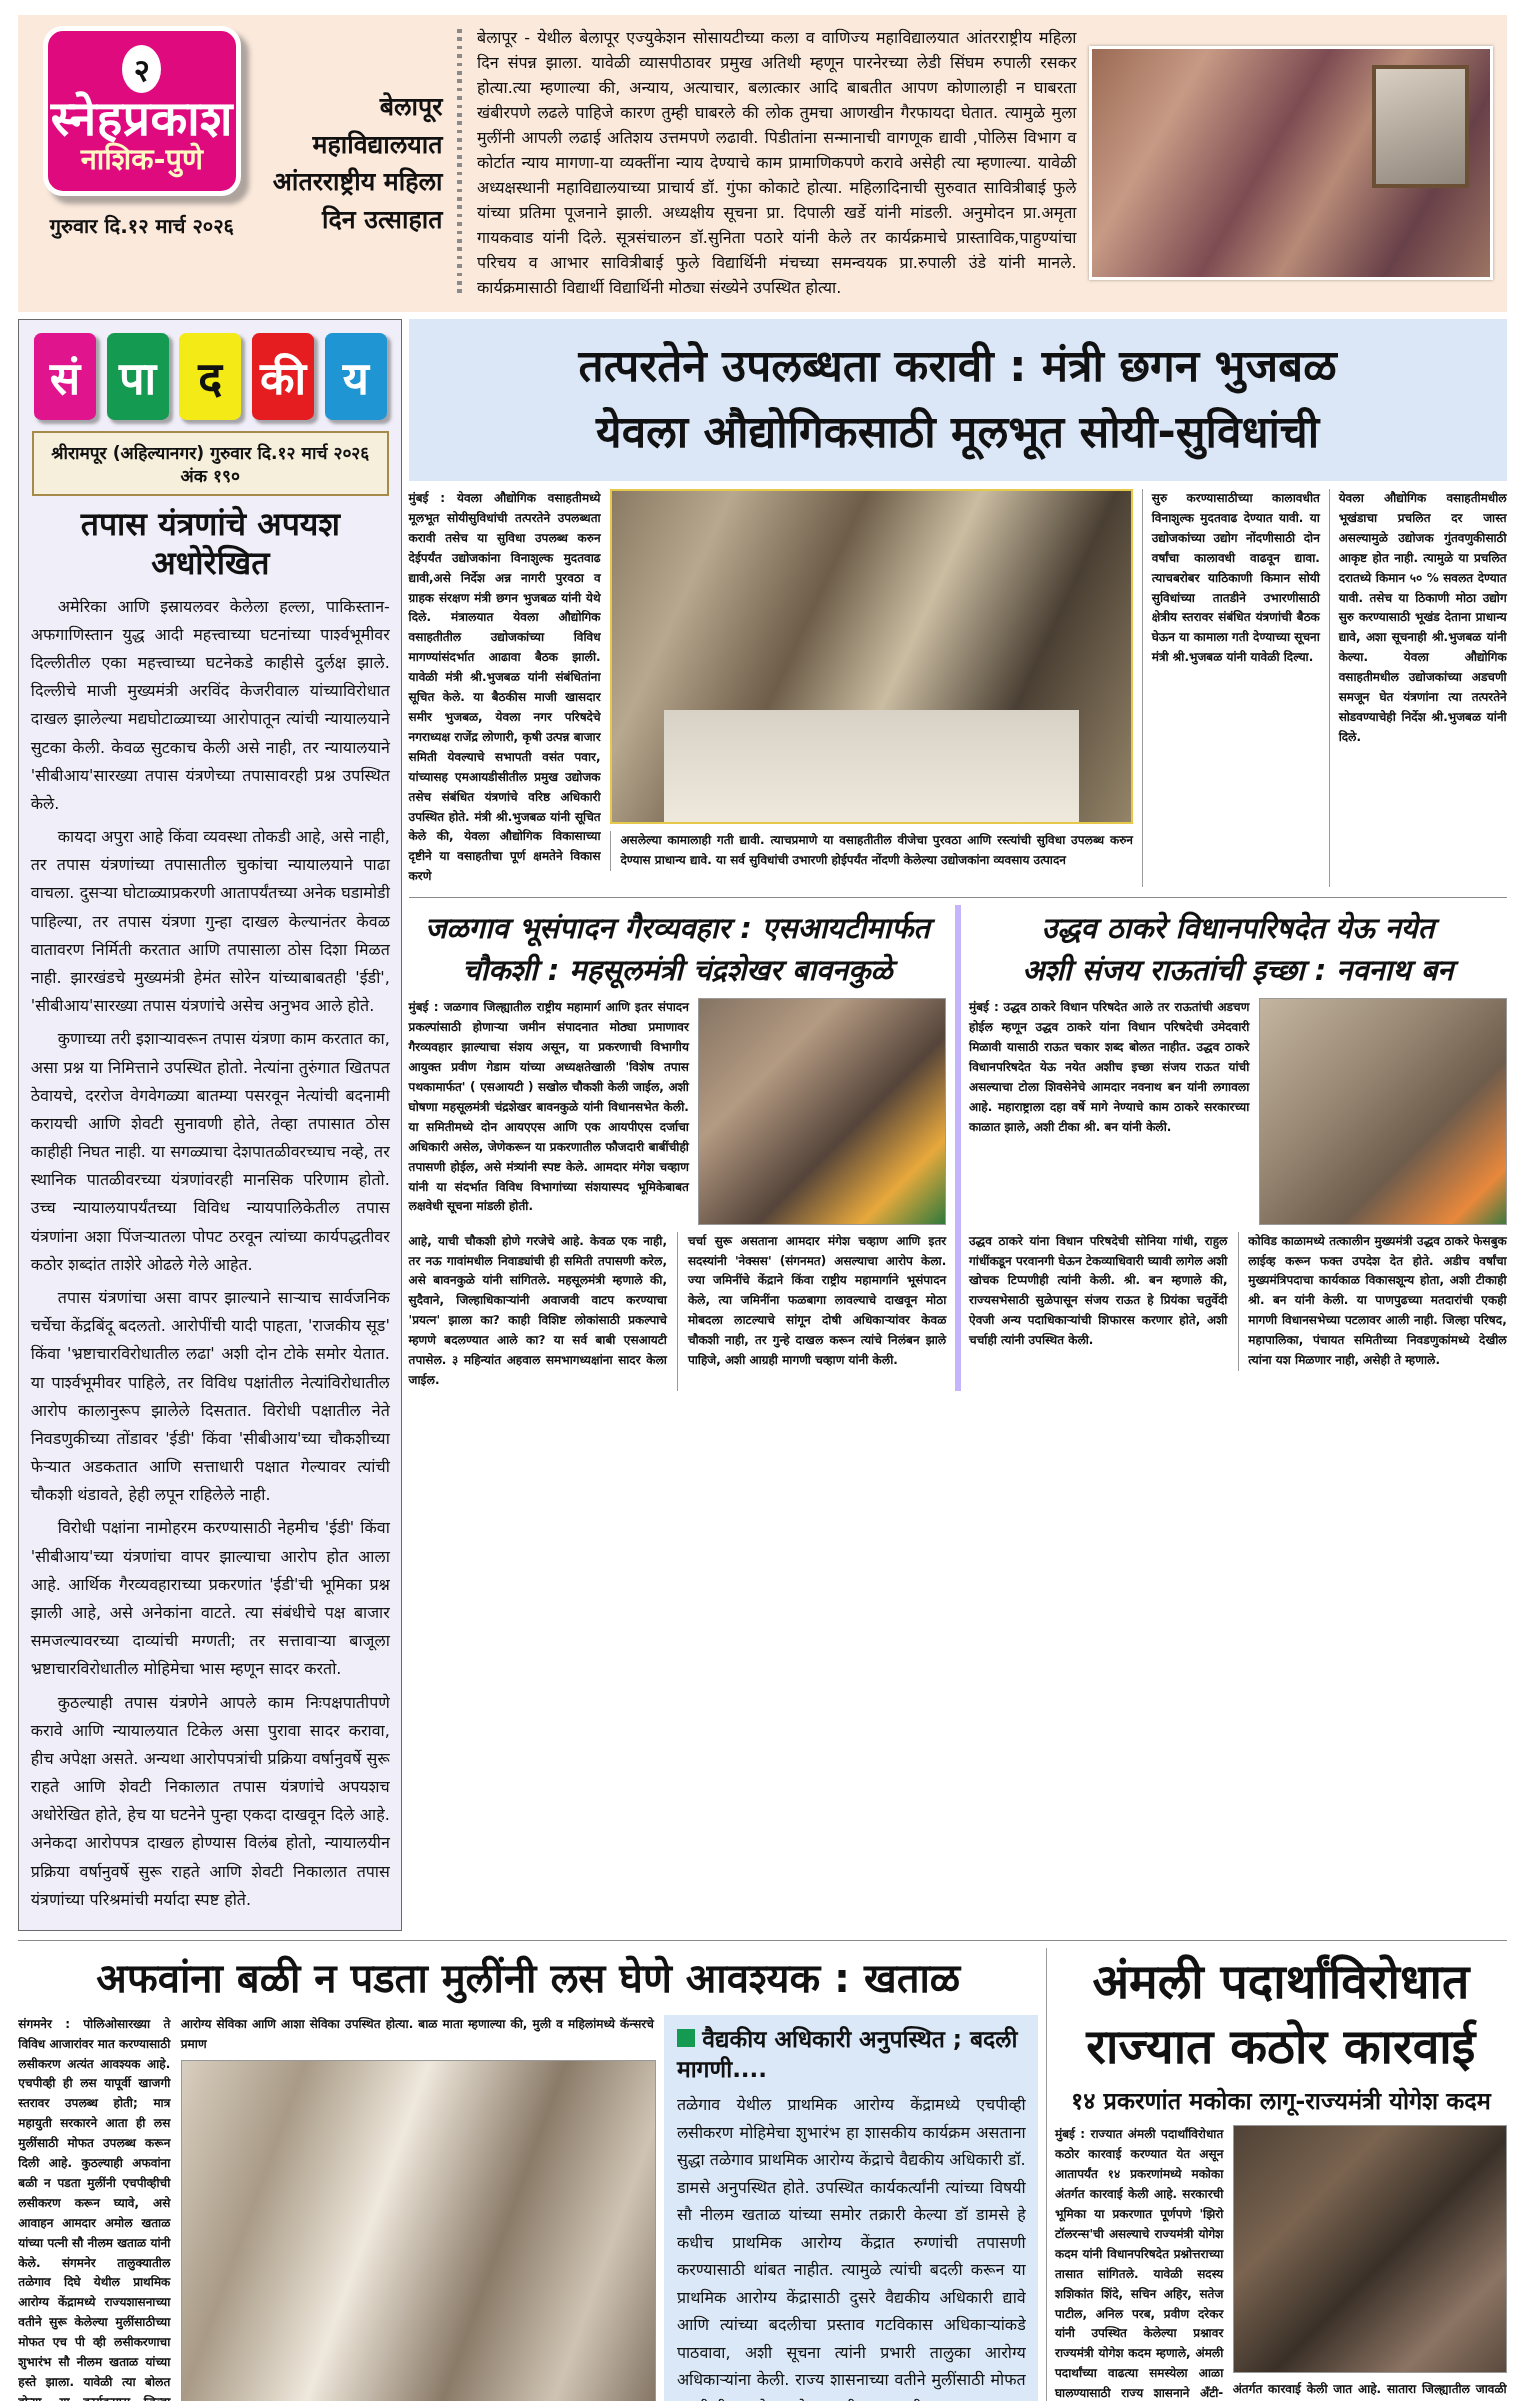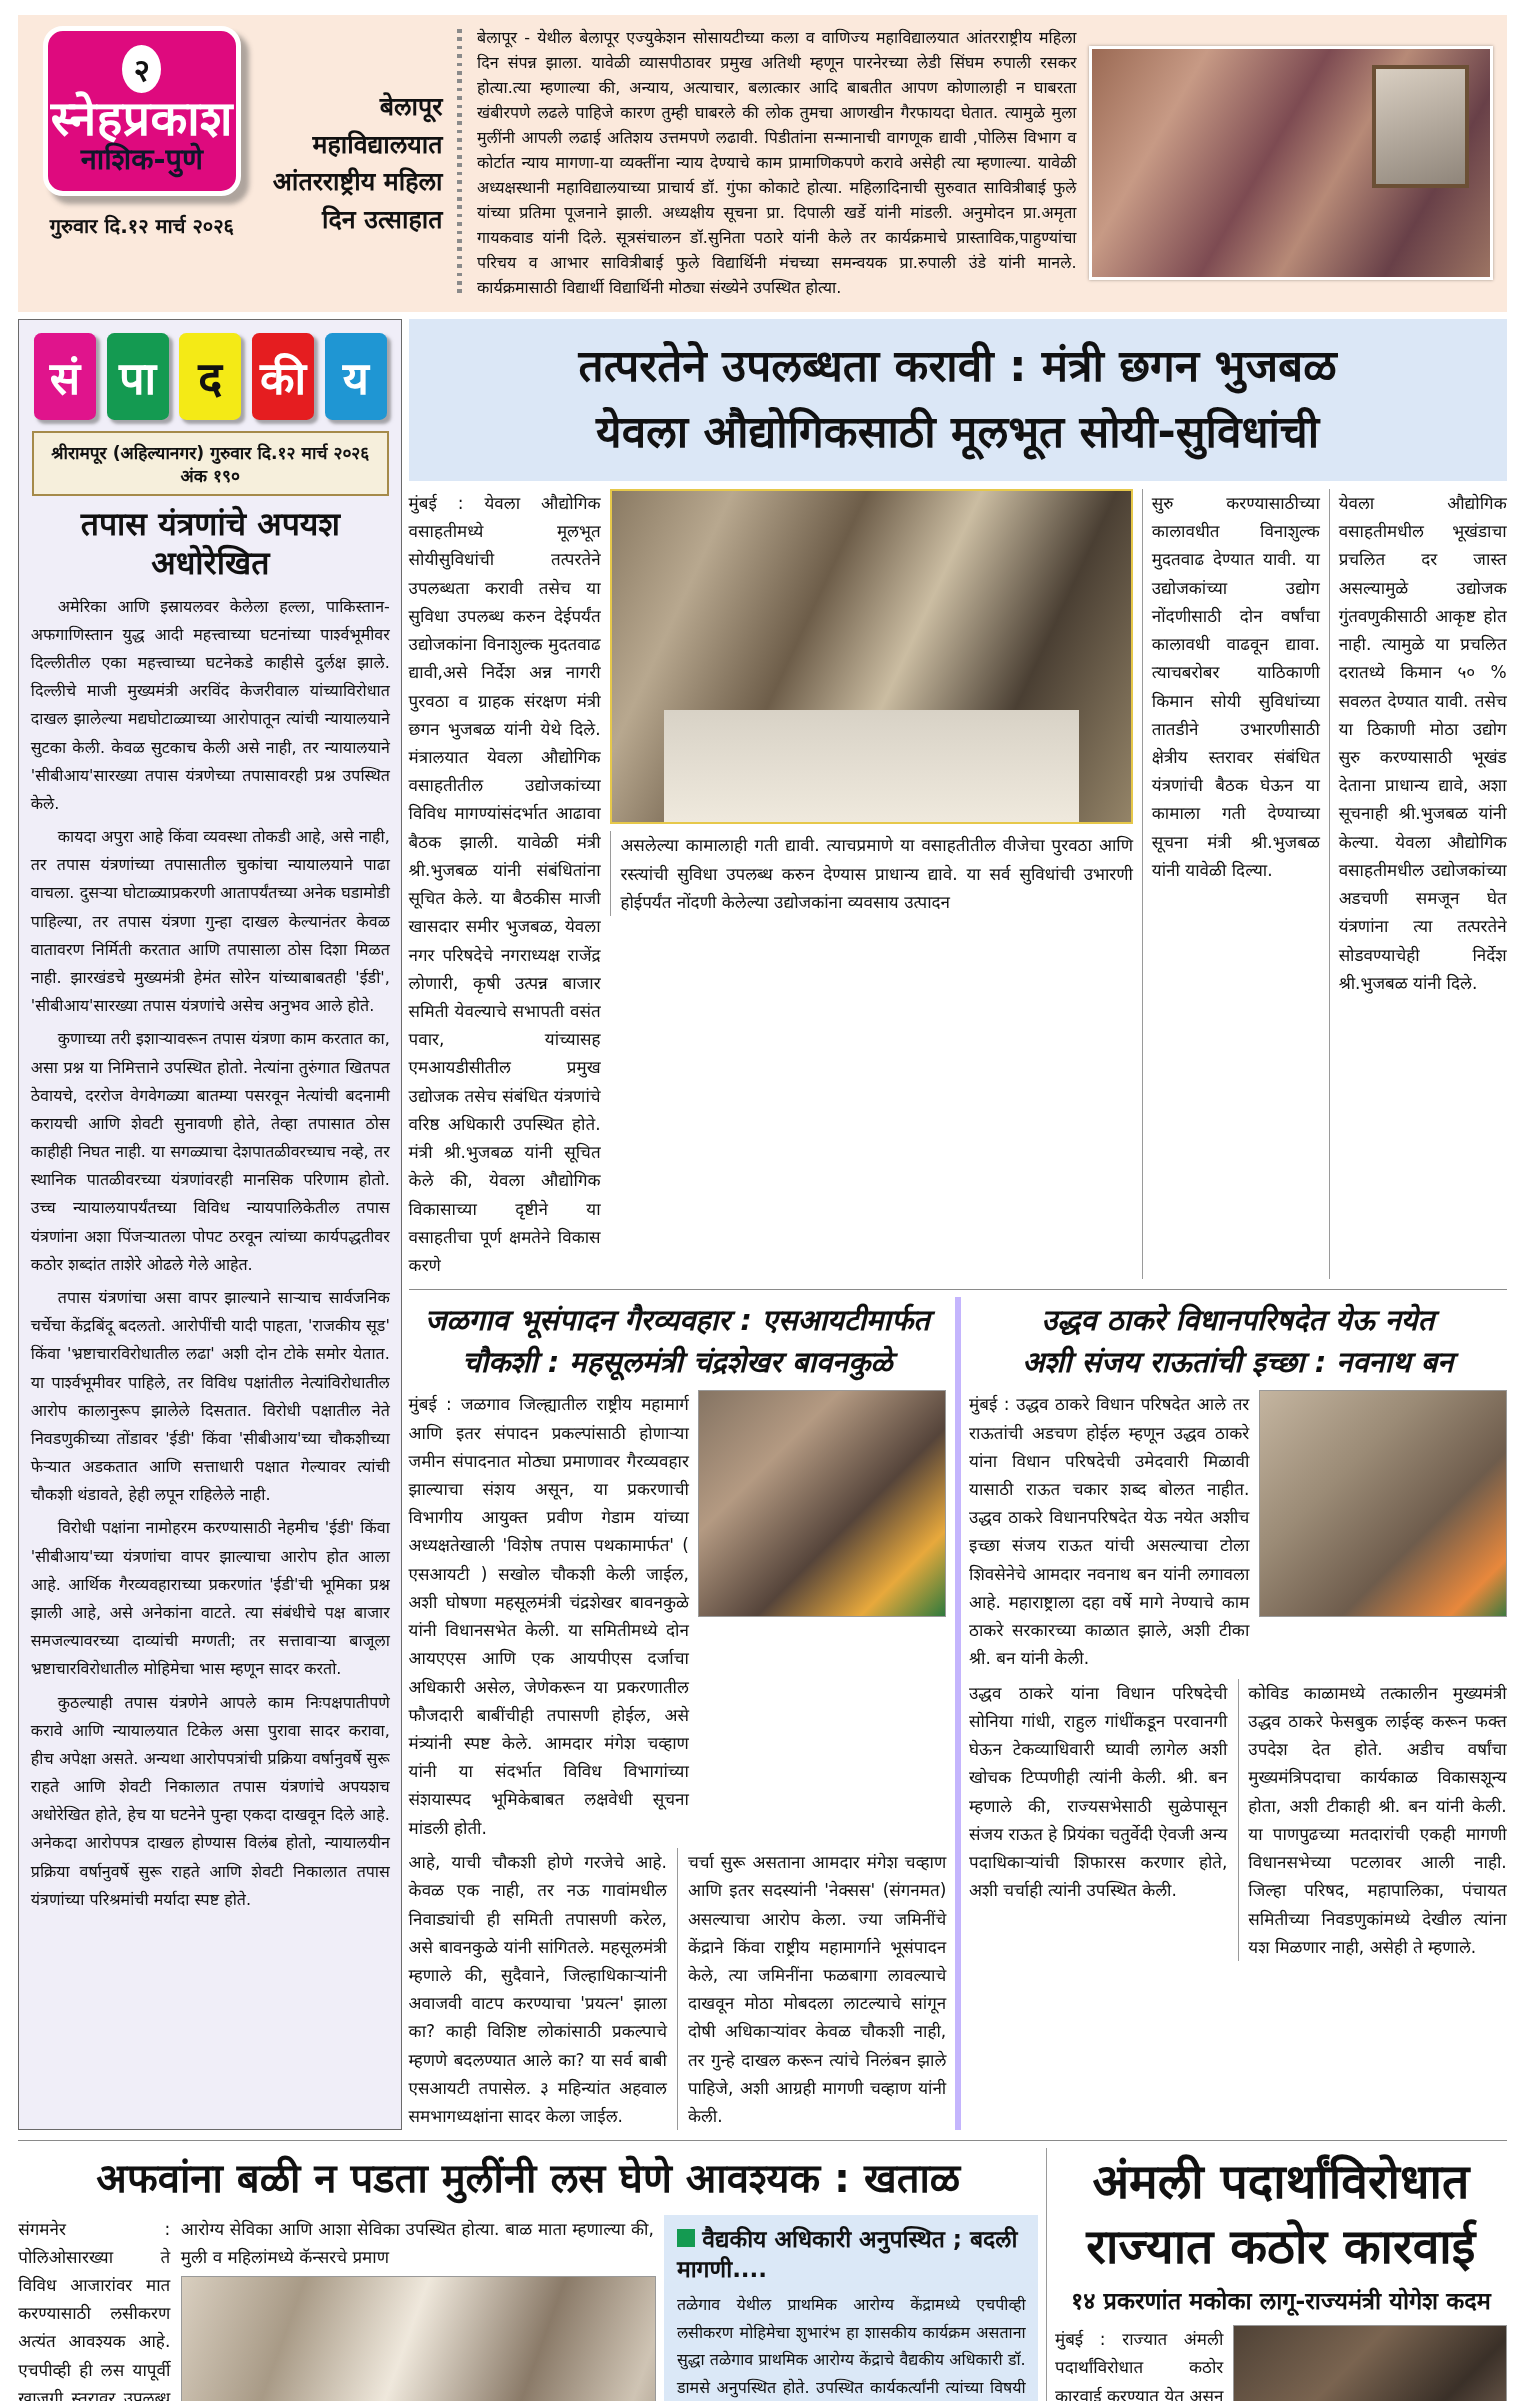--- a/index.html
+++ b/index.html
@@ -7,21 +7,21 @@
   .sheet{width:1525px;min-height:2401px;box-sizing:border-box;background:#fff;padding:14.6px 18.3px 10.5px 18.3px;}
 
   
   .topband{background:#fbe9dc;display:flex;align-items:stretch;gap:12.6px;padding:11.5px 13.6px;box-sizing:border-box;}
   .masthead{width:220px;flex:0 0 auto;display:flex;flex-direction:column;align-items:center;}
   .mast-box{background:#de0a7e;border:5.2px solid #fff;border-radius:20px;box-shadow:7.3px 7.3px 5.2px rgba(80,80,80,.45);
             width:188px;height:160px;display:flex;flex-direction:column;align-items:center;justify-content:center;}
   .mast-num{background:#fff;border-radius:50%;width:39px;height:48px;display:flex;align-items:center;justify-content:center;
             font-size:31px;font-weight:bold;color:#111;margin-bottom:1px;}
   .mast-title{color:#fff;font-size:48px;font-weight:bold;line-height:1.02;letter-spacing:0.5px;}
-  .mast-sub{color:#0f172a;font-size:29px;font-weight:bold;line-height:1.15;}
+  .mast-sub{color:#fef9c3;font-size:29px;font-weight:bold;line-height:1.15;}
   .mast-date{font-size:20px;font-weight:bold;margin-top:15.7px;}
   .lead-head{flex:0 0 178px;display:flex;align-items:center;}
   .lead-head h2{margin:0;font-size:25px;line-height:1.5;text-align:right;width:100%;font-weight:bold;}
   .chain{flex:0 0 5.2px;background:repeating-linear-gradient(180deg,#8a8a8a 0 3.7px,transparent 3.7px 8.4px);margin:3.1px 2.1px;}
   .lead-body{flex:1 1 auto;font-size:16px;line-height:1.56;text-align:justify;}
   .lead-photo{flex:0 0 398px;height:228px;align-self:center;border:3.1px solid #fff;box-shadow:0 0 3.1px rgba(0,0,0,.35);
       background:linear-gradient(120deg,#9b6a54 0%,#c79a85 22%,#7d4b52 45%,#b78a77 60%,#684048 80%,#9c7463 100%);position:relative;overflow:hidden;}
   .lead-photo:after{content:"";position:absolute;right:21px;top:15.7px;width:89px;height:115px;background:linear-gradient(160deg,#d9cfc2,#8f857a);border:4.2px solid #6b4f35;}
 
   
@@ -35,21 +35,21 @@
   .ed-dateline{border:2.6px solid #a58a4a;background:#f6efdc;text-align:center;font-size:17.3px;font-weight:bold;
                padding:7.3px 3.1px;margin:4.2px 1px 9.4px 1px;}
   .ed-title{font-size:32px;font-weight:bold;text-align:center;margin:3.1px 0 10.5px 0;line-height:1.2;}
   .ed-body p{font-size:16px;line-height:1.76;text-align:justify;margin:0 0 5.2px 0;text-indent:27px;}
 
   .rightcol{flex:1 1 auto;padding-left:6.3px;display:flex;flex-direction:column;}
   .mainhead{background:#dbe7f6;text-align:center;padding:13.6px 5.2px 15.7px 5.2px;}
   .mainhead div{font-size:44px;font-weight:bold;line-height:1.5;}
 
   .story-row{display:flex;gap:9.4px;margin-top:8.4px;}
-  .coltxt{font-size:17px;line-height:1.66;text-align:justify;}
+  .coltxt{font-size:12px;line-height:1.66;text-align:justify;font-weight:bold;}
   .ma-col1{flex:0 0 192px;}
   .ma-mid{flex:0 0 523px;}
   .meeting-photo{width:100%;height:335px;border:2.1px solid #e6c84a;box-sizing:border-box;
       background:linear-gradient(115deg,#8a7a63 0%,#b8a88f 18%,#6d5d49 38%,#cbbda2 55%,#4a3f33 75%,#948468 100%);position:relative;overflow:hidden;}
   .meeting-photo:after{content:"";position:absolute;left:10%;bottom:0;width:80%;height:34%;background:linear-gradient(180deg,#d8d2c6,#efe9dd);}
   .two-col{display:flex;gap:10.5px;margin-top:7.3px;}
   .two-col>div{flex:1 1 0;}
   .ma-col3,.ma-col4{flex:1 1 0;}
   .vsep{border-left:1px solid #9a9a9a;}
 

